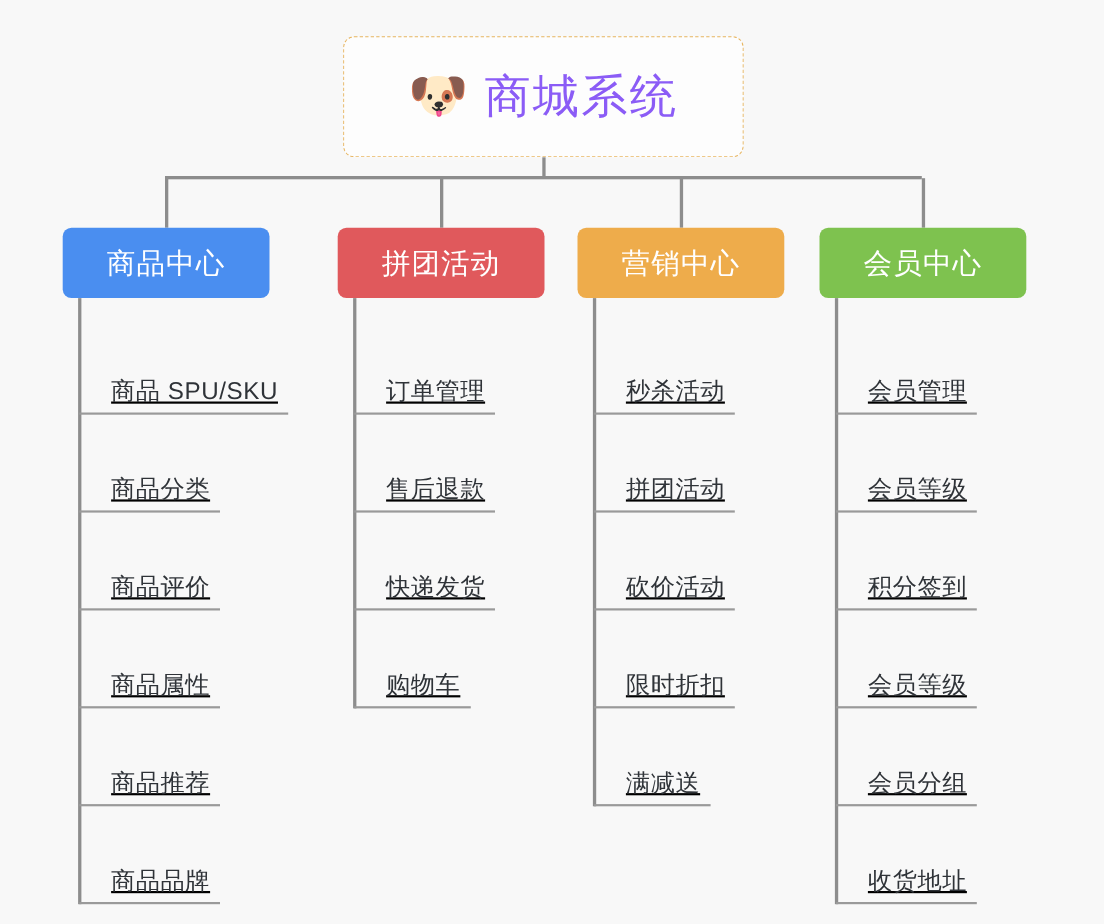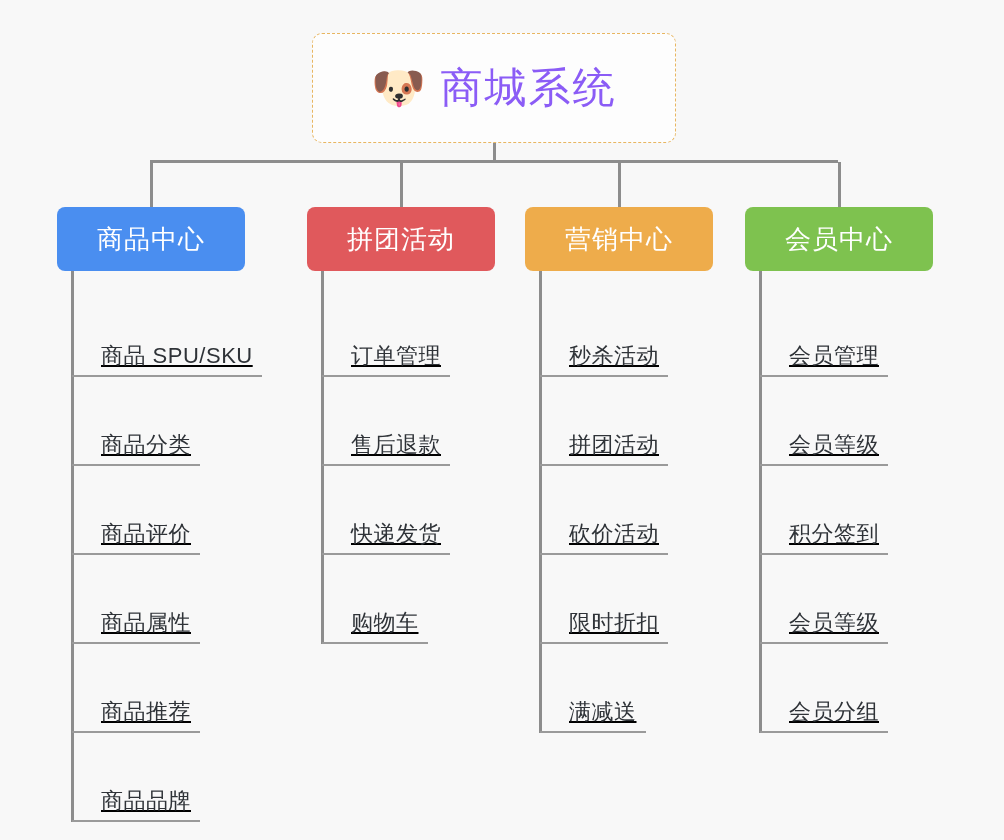--- a/index.html
+++ b/index.html
@@ -258,16 +258,20 @@
         <span class="leaf-text">积分签到</span>
       </div>
       <div class="leaf-item">
         <span class="leaf-underline" style="width: 128px;"></span>
         <span class="leaf-text">会员等级</span>
       </div>
       <div class="leaf-item">
         <span class="leaf-underline" style="width: 128px;"></span>
         <span class="leaf-text">会员分组</span>
       </div>
+      <div class="leaf-item">
+        <span class="leaf-underline" style="width: 128px;"></span>
+        <span class="leaf-text">收货地址</span>
+      </div>
     </div>
   </div>
 
 </div>
 
 </body></html>

